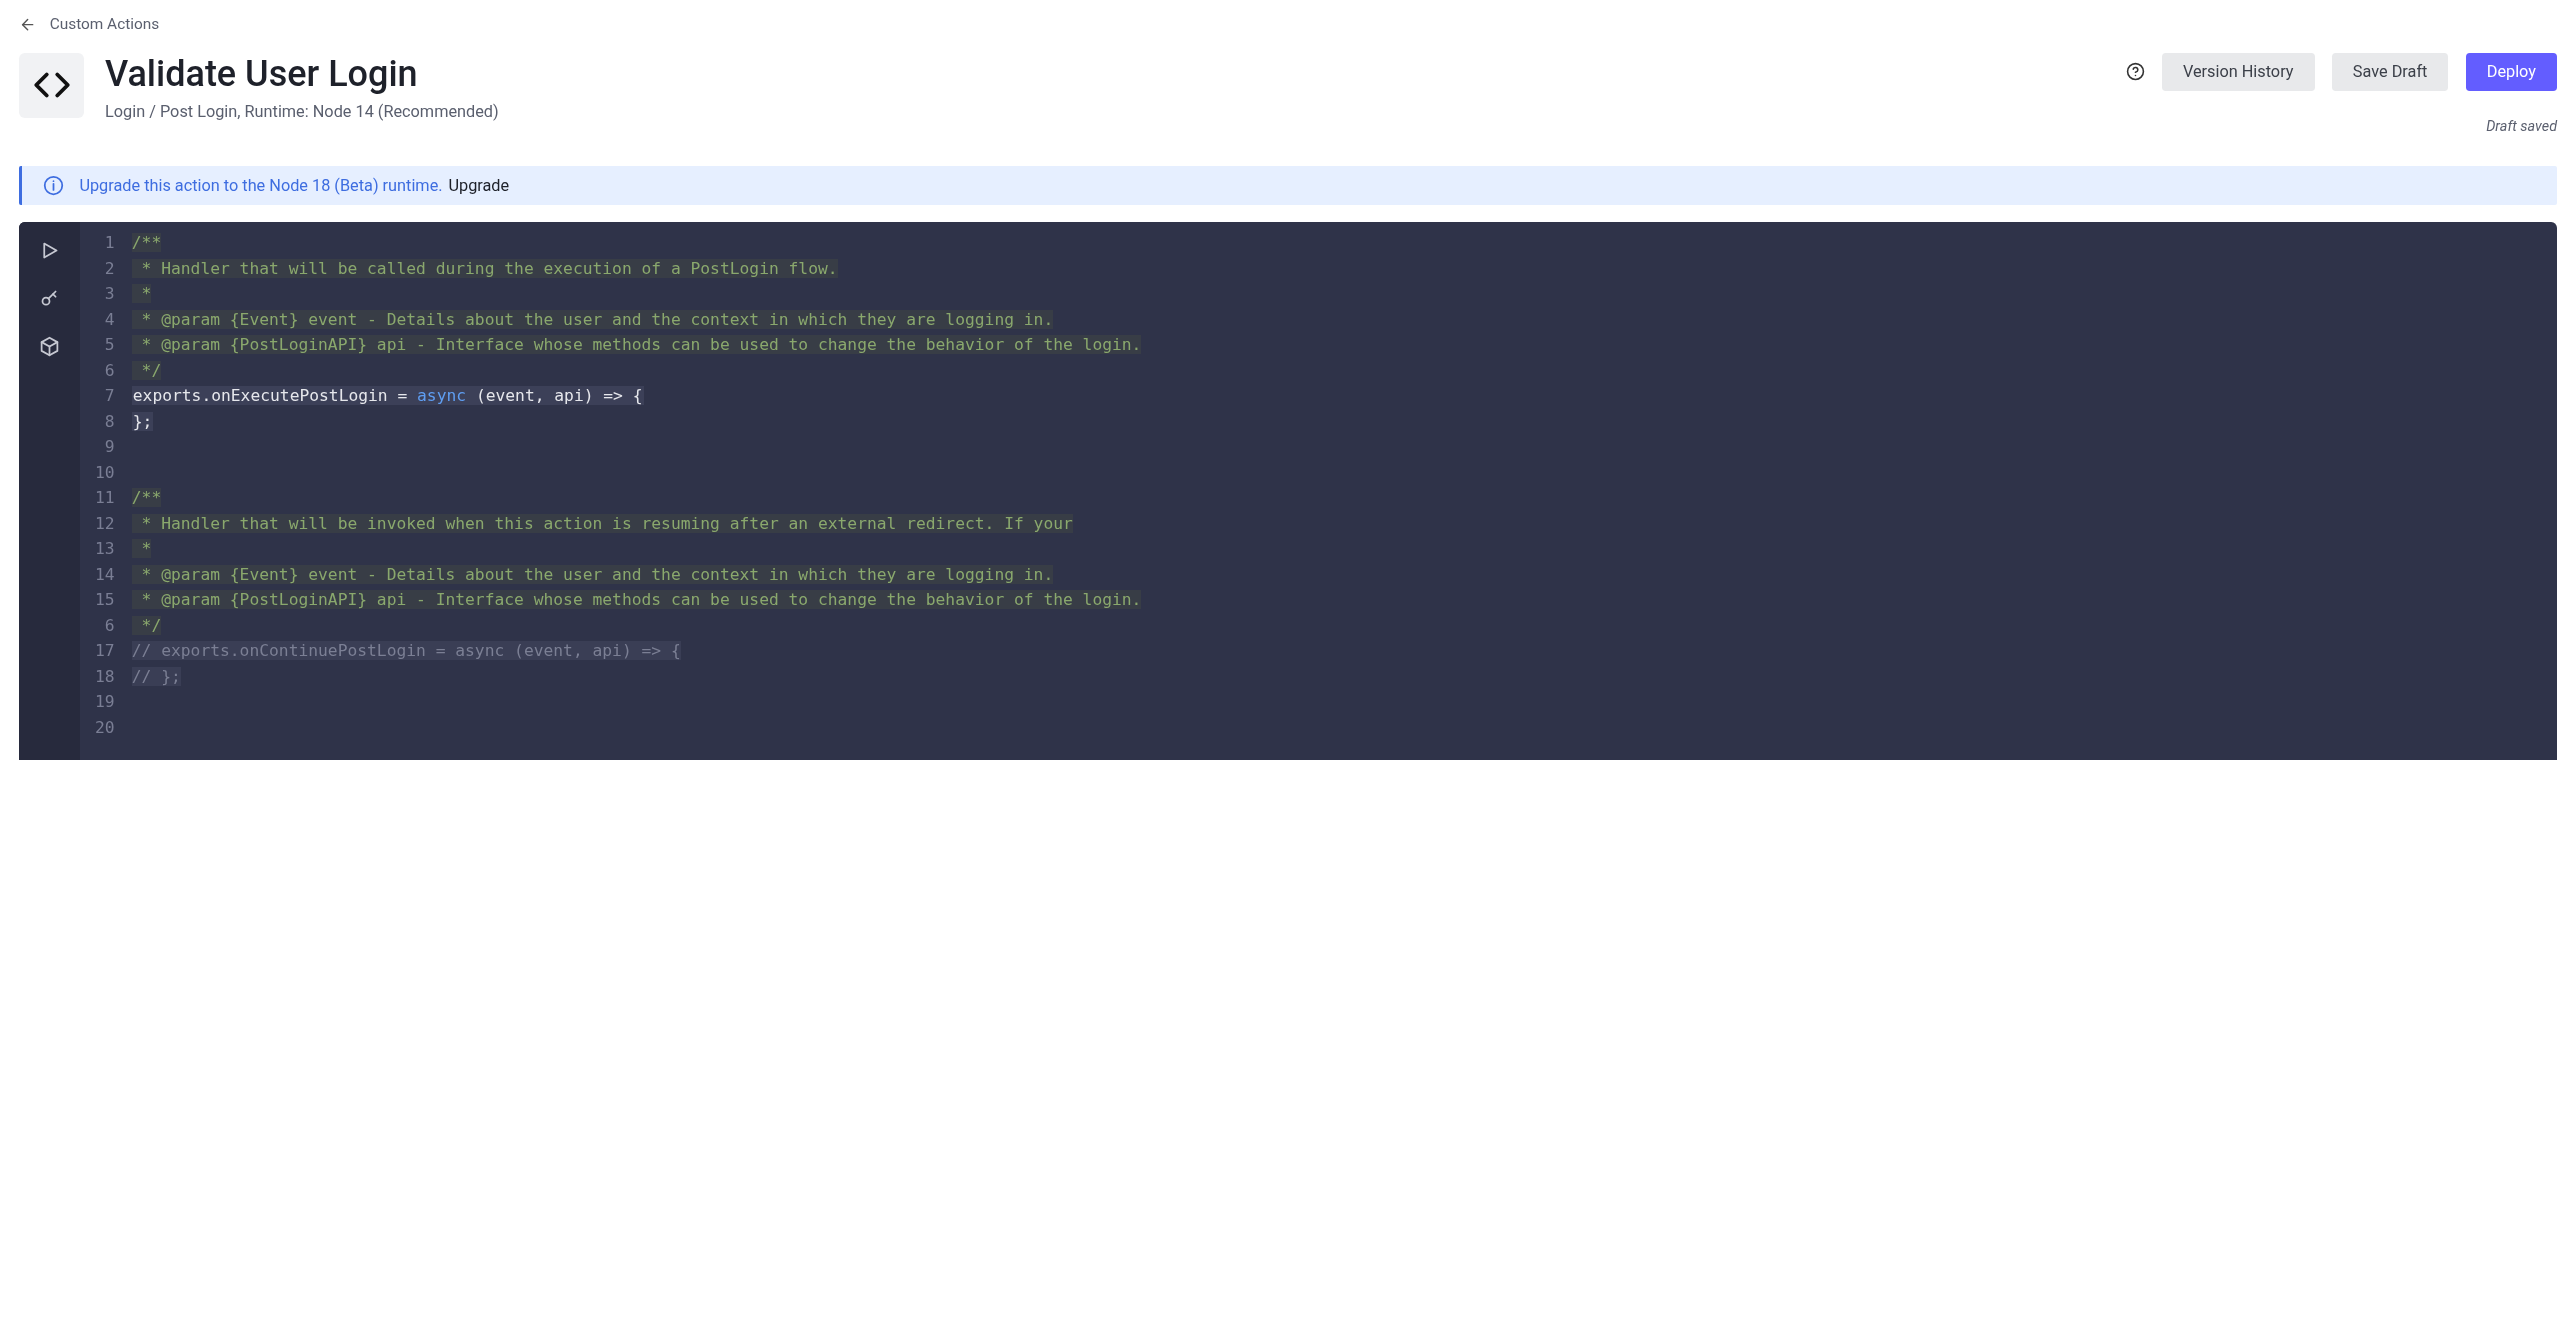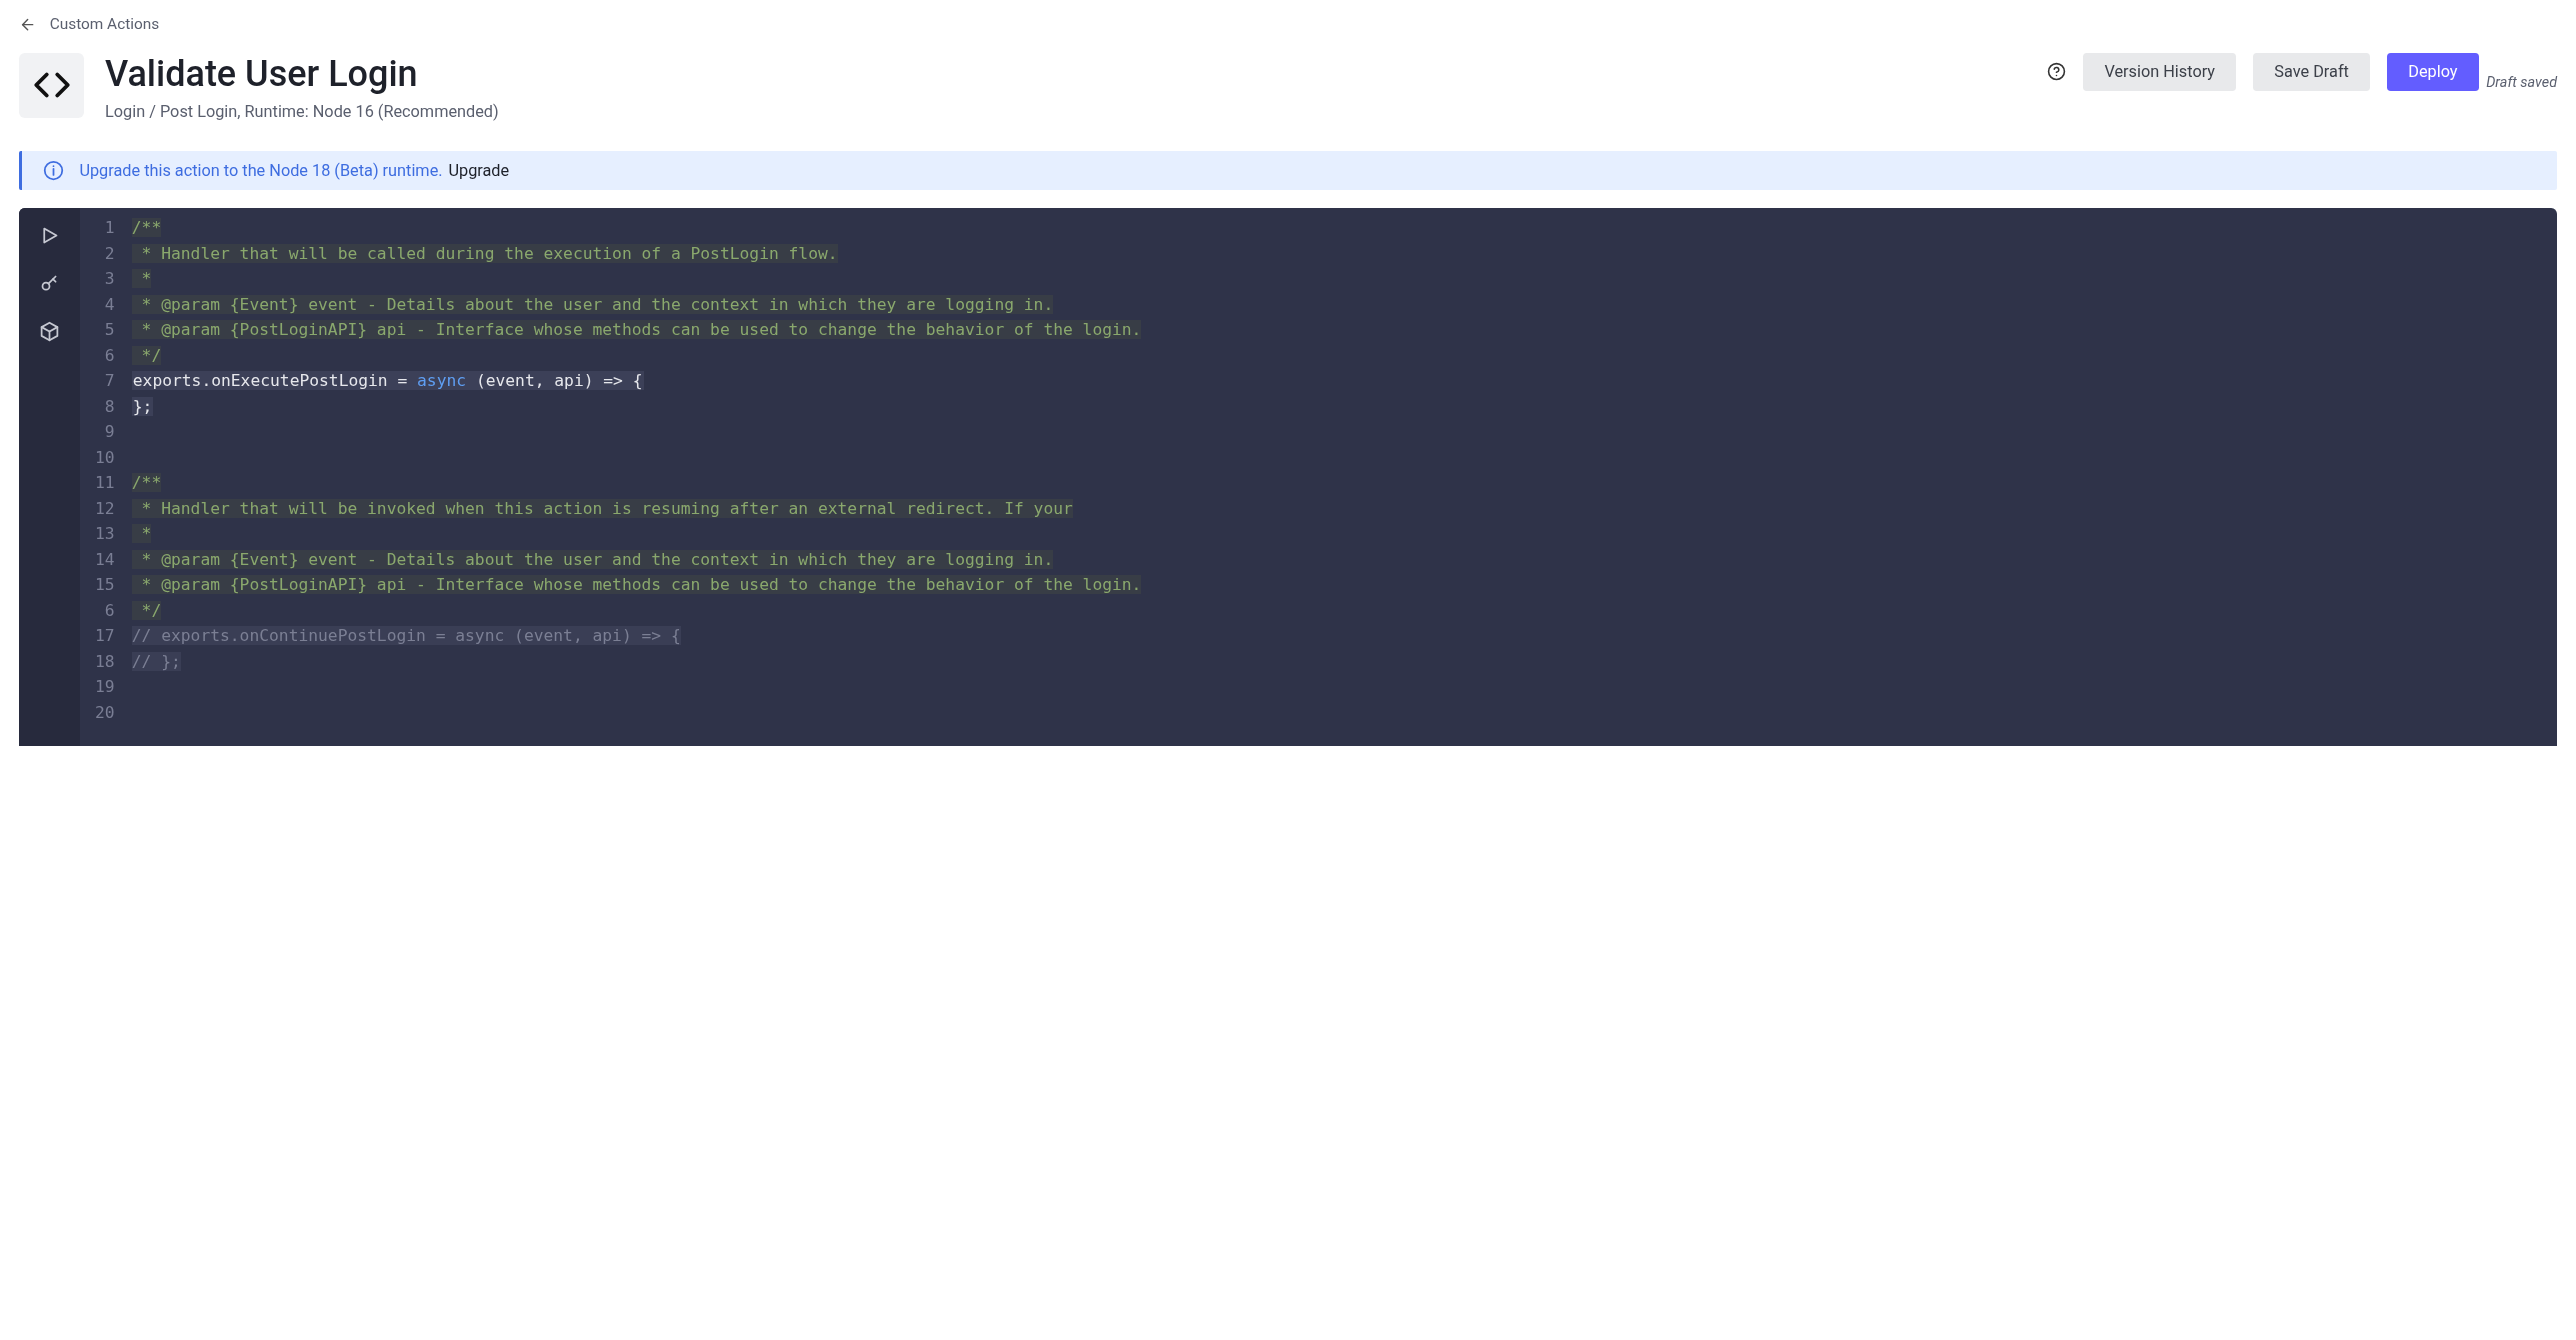--- a/index.html
+++ b/index.html
@@ -9,21 +9,21 @@
     .back-arrow { color: #555; cursor: pointer; display: flex; align-items: center; }
     .breadcrumb-label { font-size: 15.4px; color: #5a5f6e; }
 
     .header-row { display: flex; align-items: flex-start; padding: 7.7px 19px 23px 19px; gap: 21px; }
     .avatar-box { width: 65px; height: 65px; background: #f1f2f4; border-radius: 5.8px; display: flex; align-items: center; justify-content: center; flex-shrink: 0; }
     .avatar-box svg { color: #111; }
     .title-block { flex: 1; }
     .page-title { font-size: 36px; font-weight: 500; color: #1e212a; line-height: 1.2; }
     .subtitle { font-size: 16.3px; color: #5a5f6e; margin-top: 5.8px; }
 
-    .right-controls { display: flex; flex-direction: row; align-items: flex-end; gap: 7.7px; }
+    .right-controls { display: flex; flex-direction: column; align-items: flex-end; gap: 7.7px; }
     .buttons-row { display: flex; align-items: center; gap: 17.3px; }
     .help-icon { color: #333; display: flex; align-items: center; cursor: pointer; }
     .btn { padding: 9.6px 21px; font-size: 16.3px; border-radius: 3.8px; border: none; cursor: pointer; font-family: inherit; }
     .btn-secondary { background: #e8e9eb; color: #3c4049; }
     .btn-primary { background: #635dff; color: #fff; }
     .status-text { font-size: 14.4px; color: #5a5f6e; margin-top: 20px; font-style: italic; }
 
     .banner { margin: 7.7px 19px 17.3px 19px; background: #e6efff; border-left: 3.8px solid #3e6de0; border-radius: 1.9px; display: flex; align-items: center; padding: 9px 21px; gap: 15.4px; }
     .banner-icon { color: #3e6de0; display: flex; align-items: center; flex-shrink: 0; }
     .banner-text { color: #3e6de0; font-size: 16.3px; }
@@ -59,21 +59,21 @@
 
 <div class="header-row">
   <div class="avatar-box">
     <svg width="42" height="42" viewBox="0 0 24 24" fill="none" stroke="currentColor" stroke-width="2.2" stroke-linecap="round" stroke-linejoin="round">
         <polyline points="9 6 3 12 9 18"></polyline>
         <polyline points="15 6 21 12 15 18"></polyline>
       </svg>
   </div>
   <div class="title-block">
     <h1 class="page-title">Validate User Login</h1>
-    <div class="subtitle">Login / Post Login, Runtime: Node 16 (Recommended)</div>
+    <div class="subtitle">Login / Post Login, Runtime: Node 14 (Recommended)</div>
   </div>
   <div class="right-controls">
     <div class="buttons-row">
       <span class="help-icon">
         <svg width="19" height="19" viewBox="0 0 24 24" fill="none" stroke="currentColor" stroke-width="2" stroke-linecap="round" stroke-linejoin="round">
             <circle cx="12" cy="12" r="10"></circle>
             <path d="M9.1 9a3 3 0 0 1 5.83 1c0 2-3 3-3 3"></path>
             <line x1="12" y1="17" x2="12" y2="17.01"></line>
           </svg>
       </span>

